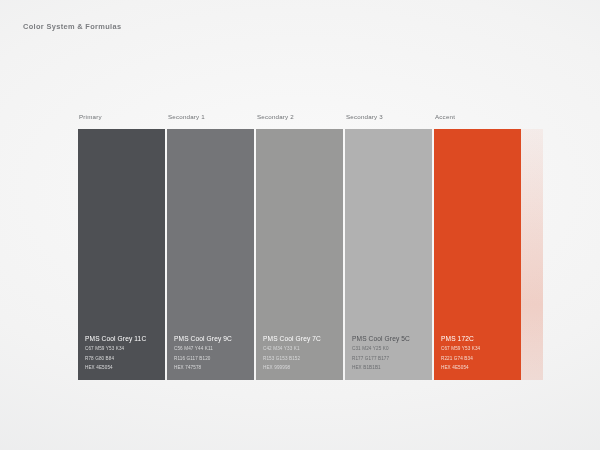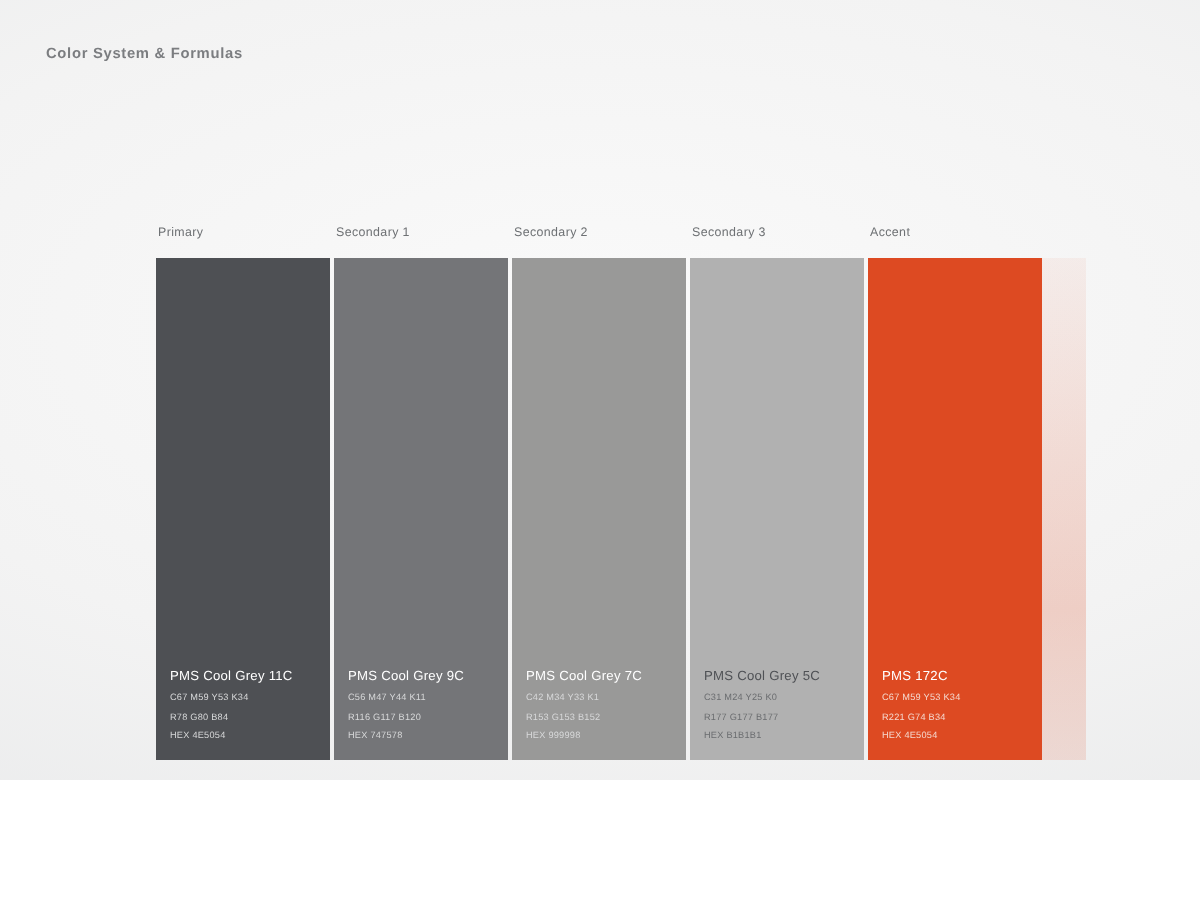--- a/index.html
+++ b/index.html
@@ -10,21 +10,21 @@
     width: 600px;
     height: 450px;
     overflow: hidden;
     font-family: "Liberation Sans", sans-serif;
     background: #ffffff;
   }
 
   .slide {
     position: relative;
     width: 600px;
-    height: 390px;
+    height: 450px;
     background:
       radial-gradient(ellipse 150% 110% at 50% 42%, #fafafa 0%, #f3f3f3 42%, #e8e9ea 78%, #dfe0e1 100%);
     box-sizing: border-box;
     overflow: hidden;
   }
 
   .slide-title {
     position: absolute;
     left: 23px;
     top: 22px;

